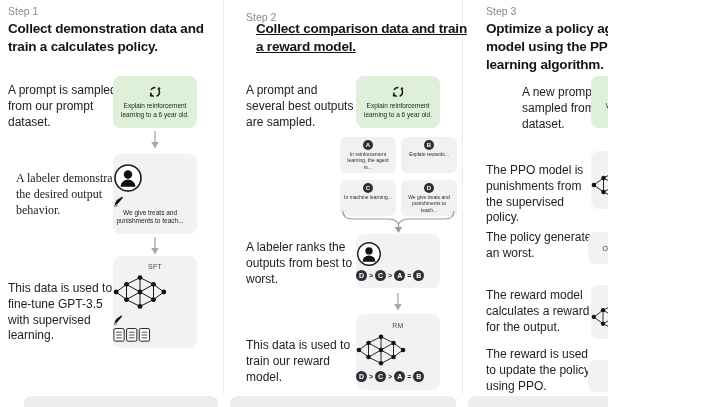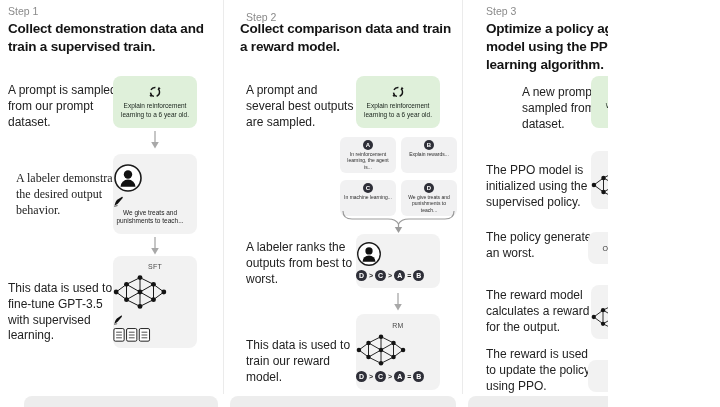--- a/index.html
+++ b/index.html
@@ -34,21 +34,21 @@
 </style>
 </head>
 <body>
 
 <div class="canvas">
 
   <div class="divider" style="left:223px;"></div>
   <div class="divider" style="left:462px;"></div>
 
   <div class="step-label" style="left:8px;top:5px;">Step 1</div>
-  <div class="title" style="left:8px;top:20px;width:212px;">Collect demonstration data and train a supervised train.</div>
+  <div class="title" style="left:8px;top:20px;width:212px;">Collect demonstration data and train a calculates policy.</div>
 
   <div class="cap" style="left:8px;top:83px;">A prompt is sampled from our prompt dataset.</div>
   <div class="gbox" style="left:113px;top:76px;width:84px;height:52px;">
     <span>
       <svg width="14" height="14" viewBox="0 0 20 20">
         <circle cx="10" cy="10" r="6.5" fill="none" stroke="#141414" stroke-width="2" stroke-dasharray="7.5 4"></circle>
         <polygon points="15.5,2.5 18,5.5 14,6" fill="#141414"></polygon>
         <polygon points="4.5,17.5 2,14.5 6,14" fill="#141414"></polygon>
       </svg>
     </span>
@@ -128,21 +128,21 @@
         </g>
         <g transform="translate(27.2,0)">
           <rect x="0.6" y="0.6" width="11" height="13.5" rx="1.5" fill="#fff" stroke="#141414" stroke-width="1"></rect>
           <path d="M3,4.5 h6.2 M3,7.5 h6.2 M3,10.5 h6.2" stroke="#141414" stroke-width=".8"></path>
         </g>
       </svg>
     </span>
   </div>
 
   <div class="step-label" style="left:246px;top:11px;">Step 2</div>
-  <div class="title" style="left:240px;top:20px;width:216px;">Collect comparison data and train a reward model.</div>
+  <div class="title" style="left:256px;top:20px;width:216px;text-decoration:underline;">Collect comparison data and train a reward model.</div>
 
   <div class="cap" style="left:246px;top:83px;">A prompt and several best outputs are sampled.</div>
   <div class="gbox" style="left:356px;top:76px;width:84px;height:52px;">
     <span>
       <svg width="14" height="14" viewBox="0 0 20 20">
         <circle cx="10" cy="10" r="6.5" fill="none" stroke="#141414" stroke-width="2" stroke-dasharray="7.5 4"></circle>
         <polygon points="15.5,2.5 18,5.5 14,6" fill="#141414"></polygon>
         <polygon points="4.5,17.5 2,14.5 6,14" fill="#141414"></polygon>
       </svg>
     </span>
@@ -251,21 +251,21 @@
     <div class="gcap" style="width:62px;">Write a story about otters.</div>
   </div>
 
   <div class="arrow" style="left:628px;top:131px;">
     <svg width="10" height="20" viewBox="0 0 10 20">
         <line x1="5" y1="1" x2="5" y2="13" stroke="#a8a8a8" stroke-width="1.3"></line>
         <polygon points="1.2,12 8.8,12 5,18.5" fill="#a8a8a8"></polygon>
       </svg>
   </div>
 
-  <div class="cap" style="left:486px;top:163px;">The PPO model is initialized using the supervised policy.</div>
+  <div class="cap" style="left:486px;top:163px;">The PPO model is punishments from the supervised policy.</div>
   <div class="fbox" style="left:591px;top:151px;width:84px;height:58px;justify-content:center;gap:3px;">
     <span class="model-label">PPO</span>
     <span>
       <svg width="50" height="36" viewBox="0 0 60 42">
         <g stroke="#141414" stroke-width="1.1" fill="none">
           <path d="M30,5 L45,12.5 L45,29.5 L30,37 L15,29.5 L15,12.5 Z"></path>
           <path d="M30,5 L30,21 M45,12.5 L30,21 M45,29.5 L30,21 M30,37 L30,21 M15,29.5 L30,21 M15,12.5 L30,21"></path>
           <path d="M3.5,21 L15,12.5 M3.5,21 L15,29.5 M56.5,21 L45,12.5 M56.5,21 L45,29.5"></path>
         </g>
         <g fill="#141414">

